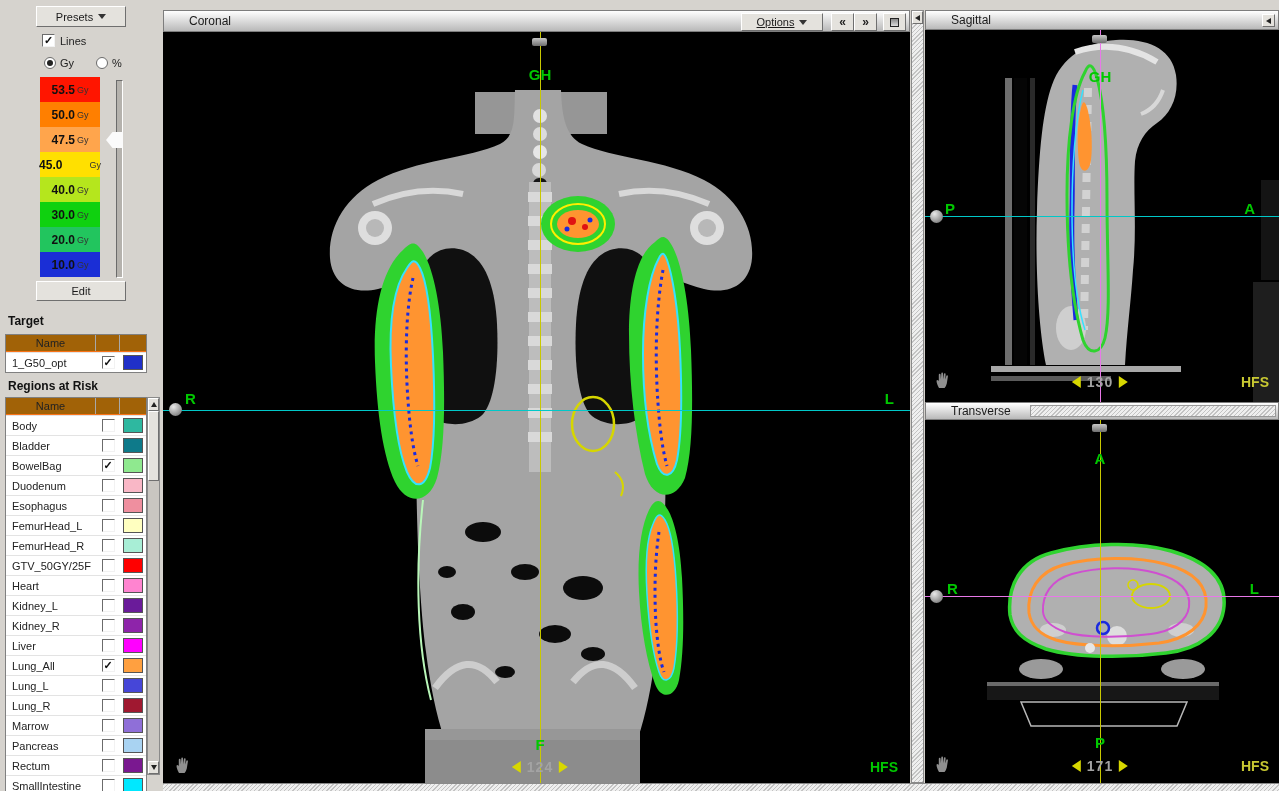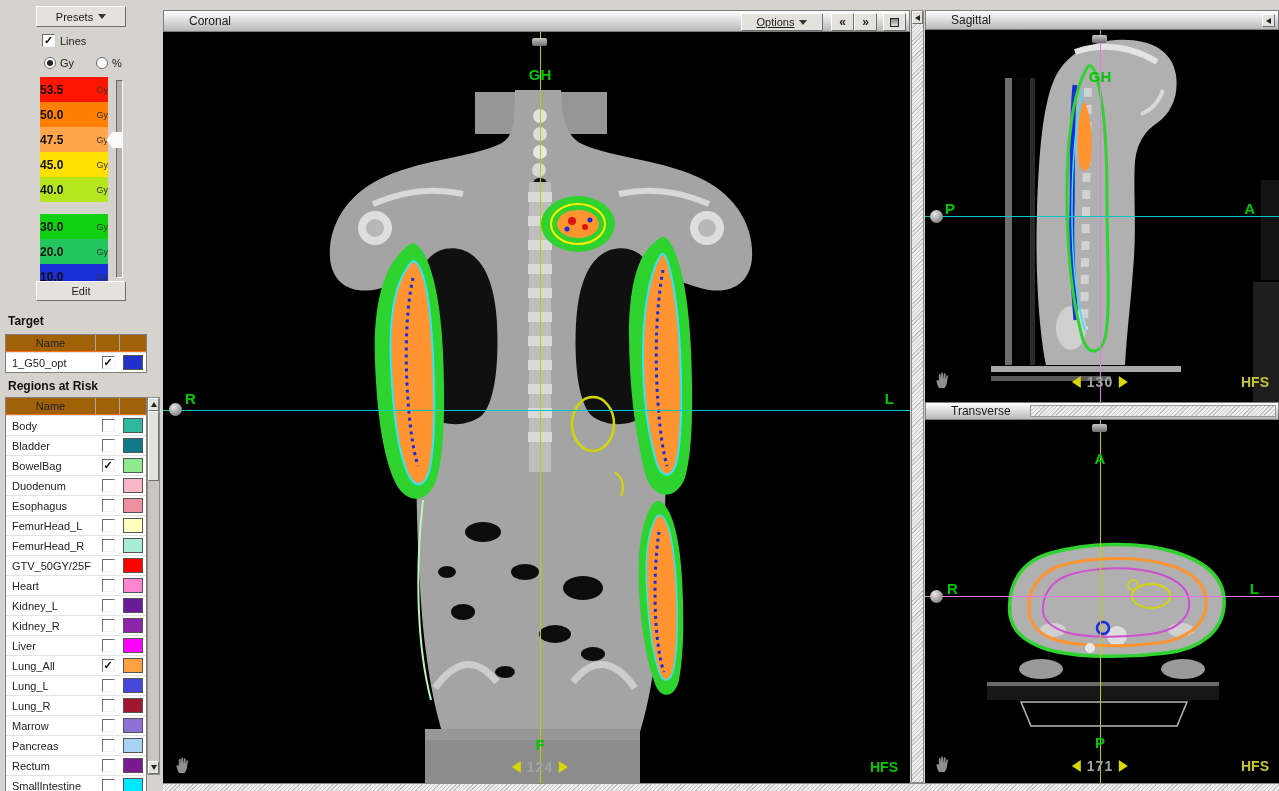--- a/index.html
+++ b/index.html
@@ -7,21 +7,21 @@
   .abs{position:absolute}
   
   .btn{background:#e4e2dd;border:1px solid;border-color:#ffffff #6f6f6f #6f6f6f #ffffff;font-size:11px;color:#1a1a1a;display:flex;align-items:center;justify-content:center;gap:5px;cursor:default;box-sizing:border-box}
   .caret{width:0;height:0;border-left:4px solid transparent;border-right:4px solid transparent;border-top:5px solid #333}
   .cb{width:13px;height:13px;background:#fff;border:1px solid;border-color:#6b6b6b #f2f2f2 #f2f2f2 #6b6b6b;box-sizing:border-box;font-size:11px;line-height:10px;text-align:center;color:#111;font-weight:bold}
   .radio{width:12px;height:12px;border-radius:50%;background:#fff;border:1px solid #6b6b6b;box-sizing:border-box;display:inline-block;position:relative}
   .radio.sel::after{content:"";position:absolute;left:2px;top:2px;width:6px;height:6px;border-radius:50%;background:#222}
   .stripes{background-image:repeating-linear-gradient(135deg,#c3c3c3 0 1px,#efefef 1px 3px)}
   
   .sidebar{position:absolute;left:0;top:0;width:161px;height:791px;background:#d6d3ce}
-  .legend-row{width:68px;height:25px;display:flex;align-items:center;justify-content:space-between;box-sizing:border-box}
+  .legend-row{width:60px;height:25px;display:flex;align-items:center;justify-content:center;box-sizing:border-box}
   .legend-row .val{font-weight:bold;font-size:12px;color:#111}
   .legend-row .unit{font-size:9px;color:#333;margin-left:2px}
   .slider-track{position:absolute;left:116px;top:80px;width:5px;height:196px;background:#b5b2ad;border:1px solid;border-color:#6b6b6b #fff #fff #6b6b6b}
   .slider-thumb{position:absolute;left:106px;top:132px;width:17px;height:16px;background:#fbfbfb;clip-path:polygon(0 50%,38% 0,100% 0,100% 100%,38% 100%);filter:drop-shadow(0 0 1px #555)}
   .sec-title{position:absolute;left:8px;font-weight:bold;font-size:12px;color:#111}
   .table{position:absolute;left:5px;width:142px;background:#fff;border:1px solid #808080;box-sizing:border-box}
   .thead{display:flex;height:16px;background:#a16207;border-bottom:1px solid #f97316}
   .th{font-size:11px;color:#222;display:flex;align-items:center;justify-content:center;border-right:1px solid #a8a8a8;box-sizing:border-box}
   .th.name{flex:1}.th.cbcol{width:24px}.th.colorcol{width:26px;border-right:none}
   .trow{display:flex;height:19px;align-items:center;border-top:1px solid #e3e3e3}
@@ -95,21 +95,21 @@
           <span class="unit">Gy</span>
         </div>
       <div class="legend-row" style="background-color: rgb(255, 224, 0); gap: 25px;">
           <span class="val">45.0</span>
           <span class="unit">Gy</span>
         </div>
       <div class="legend-row" style="background-color: rgb(181, 230, 29);">
           <span class="val">40.0</span>
           <span class="unit">Gy</span>
         </div>
-      <div class="legend-row" style="background-color: rgb(15, 209, 15); margin-top: 12px;">
+      <div class="legend-row" style="background-color: rgb(15, 209, 15);">
           <span class="val">30.0</span>
           <span class="unit">Gy</span>
         </div>
       <div class="legend-row" style="background-color: #22c55e;">
           <span class="val">20.0</span>
           <span class="unit">Gy</span>
         </div>
       <div class="legend-row" style="background-color: rgb(26, 46, 214);">
           <span class="val">10.0</span>
           <span class="unit">Gy</span>

